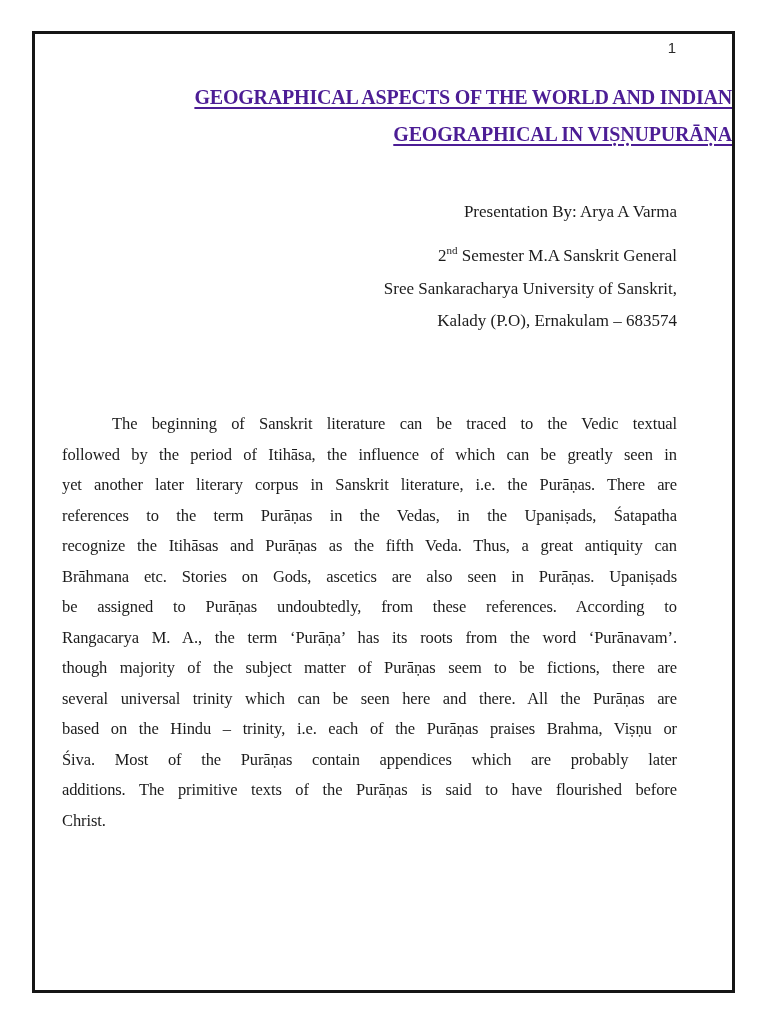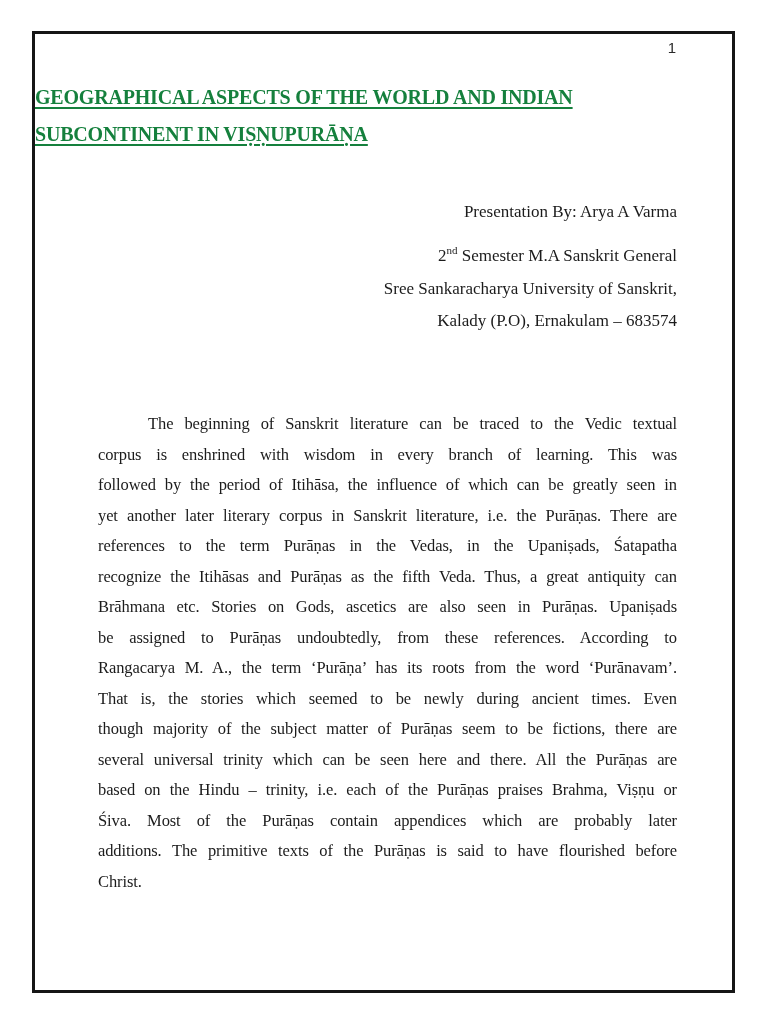--- a/index.html
+++ b/index.html
@@ -10,72 +10,70 @@
   .page-frame{
     position:absolute;left:32px;top:31px;width:703px;height:962px;
     border:3px solid #161616;box-sizing:border-box;background:#ffffff;
   }
   .page-number{
     position:absolute;top:5px;right:56px;
     font-family:"Liberation Sans","DejaVu Sans",sans-serif;
     font-size:15px;color:#2a2a2a;
   }
   .title-block{
-    position:absolute;top:45px;left:0;right:0;text-align:left;
-    font-weight:bold;font-size:20px;line-height:37px;letter-spacing:-0.2px;color:#15803d;
+    position:absolute;top:45px;left:0;right:0;text-align:right;
+    font-weight:bold;font-size:20px;line-height:37px;letter-spacing:-0.2px;color:#4c1d95;
   }
   .title-block .underlined{
     text-decoration:underline;text-underline-offset:3px;text-decoration-thickness:1.5px;
   }
   .presenter-line{
     position:absolute;right:55px;font-size:17px;color:#1b1b1b;white-space:nowrap;
   }
   .presenter-line.l1{top:168px;}
   .presenter-line.l2{top:212px;}
   .presenter-line.l3{top:245px;}
   .presenter-line.l4{top:277px;}
   .presenter-line sup{font-size:11px;line-height:0;vertical-align:super;text-align:right;}
   .body-paragraph{
     position:absolute;left:27px;top:375px;width:615px;
     font-size:16.5px;line-height:30.5px;letter-spacing:-0.1px;color:#1b1b1b;
   }
   .body-line{
-    text-align:justify;text-align-last:justify;height:30.5px;overflow:hidden;margin-left:36px;
+    text-align:justify;text-align-last:justify;height:30.5px;overflow:hidden;
   }
   .body-line.first{text-indent:50px;}
   .body-line.last{text-align-last:left;}
 </style>
 </head>
 <body>
 
 <div class="page-frame">
 
   <div class="page-number">1</div>
 
   <div class="title-block">
     <div><span class="underlined">GEOGRAPHICAL ASPECTS OF THE WORLD AND INDIAN</span></div>
-    <div><span class="underlined">SUBCONTINENT IN VIṢṆUPURĀṆA</span></div>
+    <div><span class="underlined">GEOGRAPHICAL IN VIṢṆUPURĀṆA</span></div>
   </div>
 
   <div class="presenter-line l1">Presentation By: Arya A Varma</div>
   <div class="presenter-line l2"><span>2</span><sup>nd</sup><span>  Semester M.A Sanskrit General</span></div>
   <div class="presenter-line l3">Sree Sankaracharya University of Sanskrit,</div>
   <div class="presenter-line l4">Kalady (P.O), Ernakulam – 683574</div>
 
   <div class="body-paragraph">
     <div class="body-line first">The beginning of Sanskrit literature can be traced to the Vedic textual</div>
-    <div class="body-line">corpus is enshrined with wisdom in every branch of learning.  This was</div>
     <div class="body-line">followed by the period of Itihāsa, the influence of which can be greatly seen in</div>
     <div class="body-line">yet another later literary corpus in Sanskrit literature, i.e. the Purāṇas.  There are</div>
     <div class="body-line">references to the term Purāṇas in the Vedas, in the Upaniṣads, Śatapatha</div>
     <div class="body-line">recognize the Itihāsas and Purāṇas as the fifth Veda.  Thus, a great antiquity can</div>
     <div class="body-line">Brāhmana etc.  Stories on Gods, ascetics are also seen in Purāṇas.  Upaniṣads</div>
     <div class="body-line">be assigned to Purāṇas undoubtedly, from these references. According to</div>
     <div class="body-line">Rangacarya M. A., the term ‘Purāṇa’ has its roots from the word ‘Purānavam’.</div>
-    <div class="body-line">That is, the stories which seemed to be newly during ancient times.  Even</div>
     <div class="body-line">though majority of the subject matter of Purāṇas seem to be fictions, there are</div>
     <div class="body-line">several universal trinity which can be seen here and there.  All the Purāṇas are</div>
     <div class="body-line">based on the Hindu – trinity, i.e. each of the Purāṇas praises Brahma, Viṣṇu or</div>
     <div class="body-line">Śiva. Most of the Purāṇas contain appendices which are probably later</div>
     <div class="body-line">additions.  The primitive texts of the Purāṇas is said to have flourished before</div>
     <div class="body-line last">Christ.</div>
   </div>
 
 </div>
 

